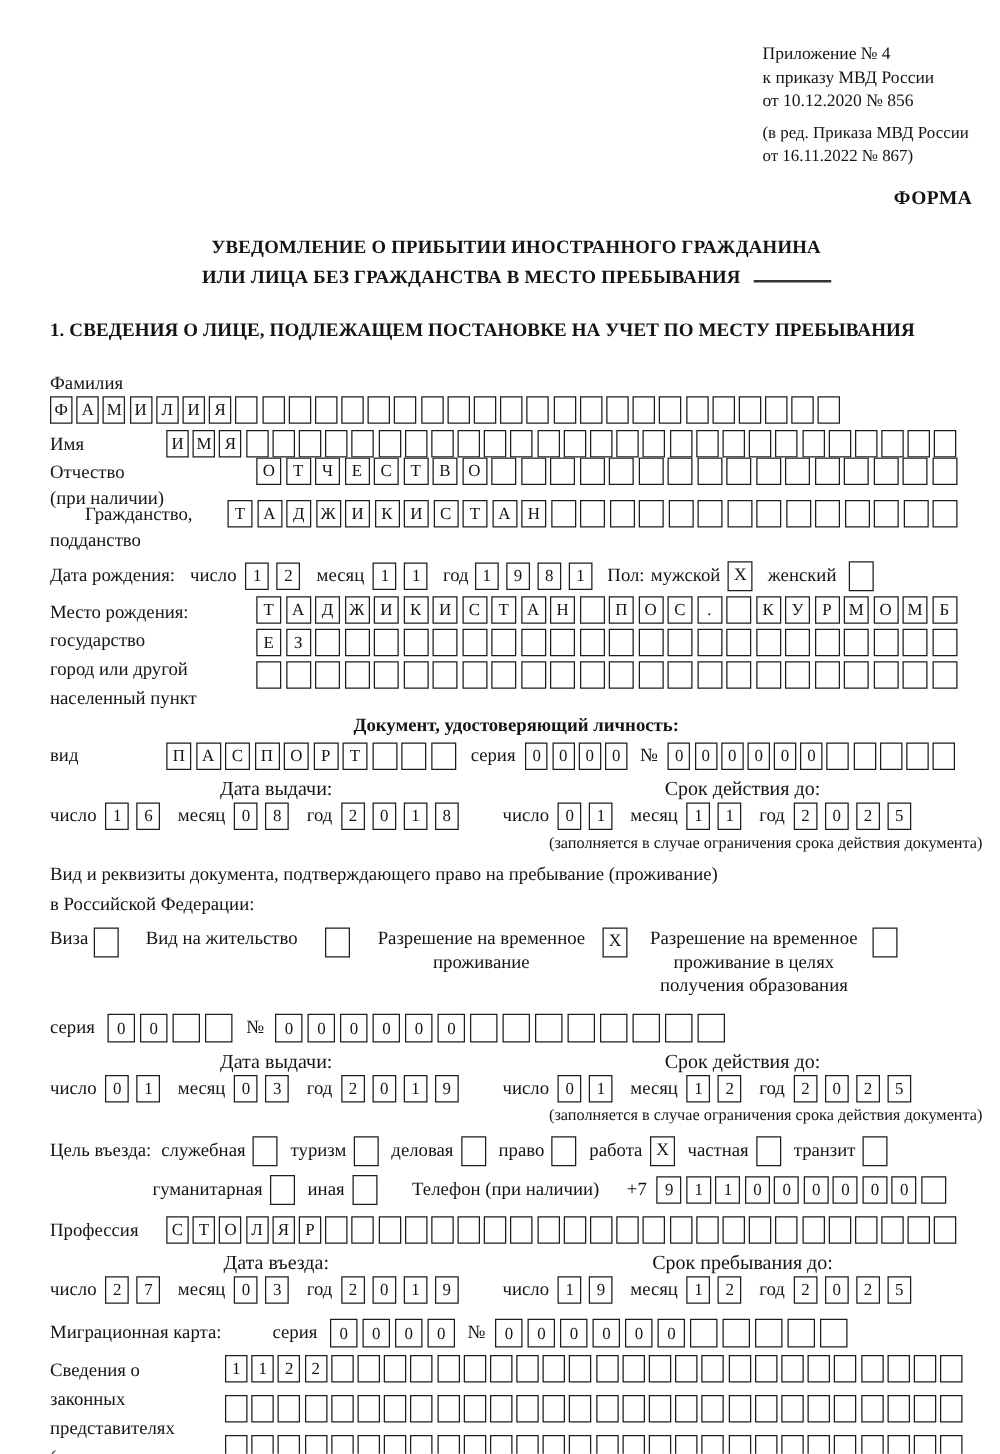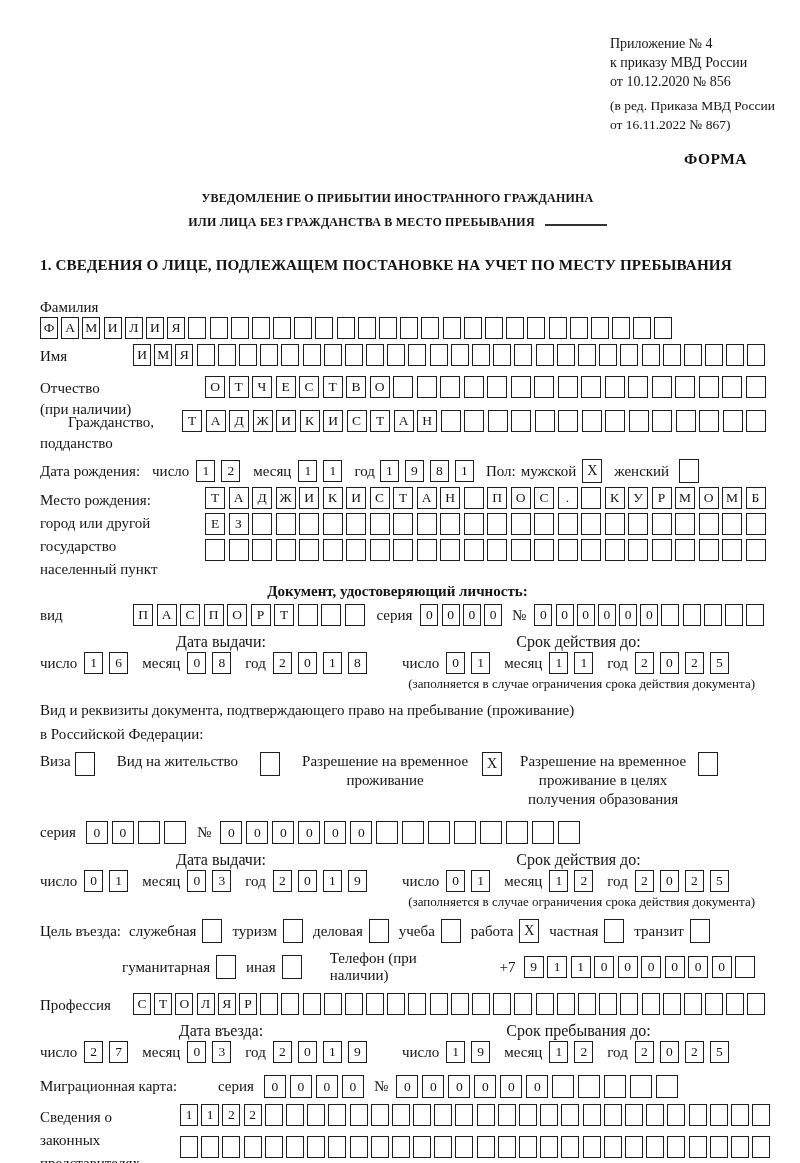--- a/index.html
+++ b/index.html
@@ -1,26 +1,26 @@
 <!DOCTYPE html>
 <html lang="ru"><head>
 <meta charset="utf-8">
 <style>
   html,body{margin:0;padding:0;background:#ffffff;}
   body{
     width:800px;height:1163px;overflow:hidden;
     font-family:"Liberation Serif","DejaVu Serif",serif;
     font-size:15px;color:#141414;
   }
-  .page{position:relative;box-sizing:border-box;width:800px;height:1163px;padding:34px 45px 0 40px;}
+  .page{position:relative;box-sizing:border-box;width:800px;height:1163px;padding:34px 14px 0 40px;}
   
   .hdr{margin-left:570px;width:200px;font-size:14px;line-height:19px;}
   .hdr .amend{margin-top:5px;font-size:13.5px;}
   .forma{margin-top:16px;text-align:right;padding-right:8px;font-weight:bold;font-size:15.5px;letter-spacing:.5px;}
-  .title{margin-top:18px;text-align:center;font-weight:bold;font-size:12px;line-height:24px;letter-spacing:.2px;}
+  .title{margin-top:18px;text-align:center;font-weight:bold;font-size:15px;line-height:24px;letter-spacing:.2px;}
   .uline{display:inline-block;width:62px;border-bottom:2.5px solid #333;height:13px;margin-left:10px;}
   .sect{margin-top:22px;font-weight:bold;font-size:15.2px;letter-spacing:.1px;}
   
   .frow{display:flex;align-items:flex-start;position:relative;}
   .flabel{flex:0 0 auto;line-height:20px;padding-top:2px;}
   .sub{position:absolute;left:0;top:23px;line-height:20px;}
   .cells{display:flex;gap:3.2px;}
   .cell{
     box-sizing:border-box;width:18px;height:22px;border:1.7px solid #1d1d1d;
     display:flex;align-items:center;justify-content:center;
@@ -146,21 +146,21 @@
         <span class="cell"></span>
         <span class="cell"></span>
         <span class="cell"></span>
         <span class="cell"></span>
         <span class="cell"></span>
         <span class="cell"></span>
         <span class="cell"></span>
       </div>
   </div>
 
-  <div class="frow" style="margin-top:10px;">
+  <div class="frow" style="">
     <div class="flabel w165">
       <span>Отчество</span>
       <span class="sub">(при наличии)</span>
     </div>
     <div class="cells wide">
         <span class="cell">О</span>
         <span class="cell">Т</span>
         <span class="cell">Ч</span>
         <span class="cell">Е</span>
         <span class="cell">С</span>
@@ -242,22 +242,22 @@
     <span style="margin-left:12px;">Пол:</span>
     <span style="margin-left:5px;">мужской</span>
     <span class="chk" style="margin-left:6px;">X</span>
     <span style="margin-left:12px;">женский</span>
     <span class="chk" style="margin-left:10px;"></span>
   </div>
 
   <div class="frow" style="margin-top:4px;">
     <div class="flabel w165 bp-labels">
       <div>Место рождения:</div>
+      <div>государство</div>
       <div>город или другой</div>
-      <div>государство</div>
       <div>населенный пункт</div>
     </div>
     <div class="bp-rows">
       <div class="cells wide">
           <span class="cell">Т</span>
           <span class="cell">А</span>
           <span class="cell">Д</span>
           <span class="cell">Ж</span>
           <span class="cell">И</span>
           <span class="cell">К</span>
@@ -527,21 +527,21 @@
   </div>
 
   <div class="prow" style="margin-top:10px;">
     <span class="lbl">Цель въезда:</span>
     <span>служебная</span>
     <span class="chk"></span>
     <span>туризм</span>
     <span class="chk"></span>
     <span>деловая</span>
     <span class="chk"></span>
-    <span>учеба</span>
+    <span>право</span>
     <span class="chk"></span>
     <span>работа</span>
     <span class="chk">X</span>
     <span>частная</span>
     <span class="chk"></span>
     <span>транзит</span>
     <span class="chk"></span>
   </div>
 
   <div class="prow" style="margin-top:7px;margin-left:82px;">

